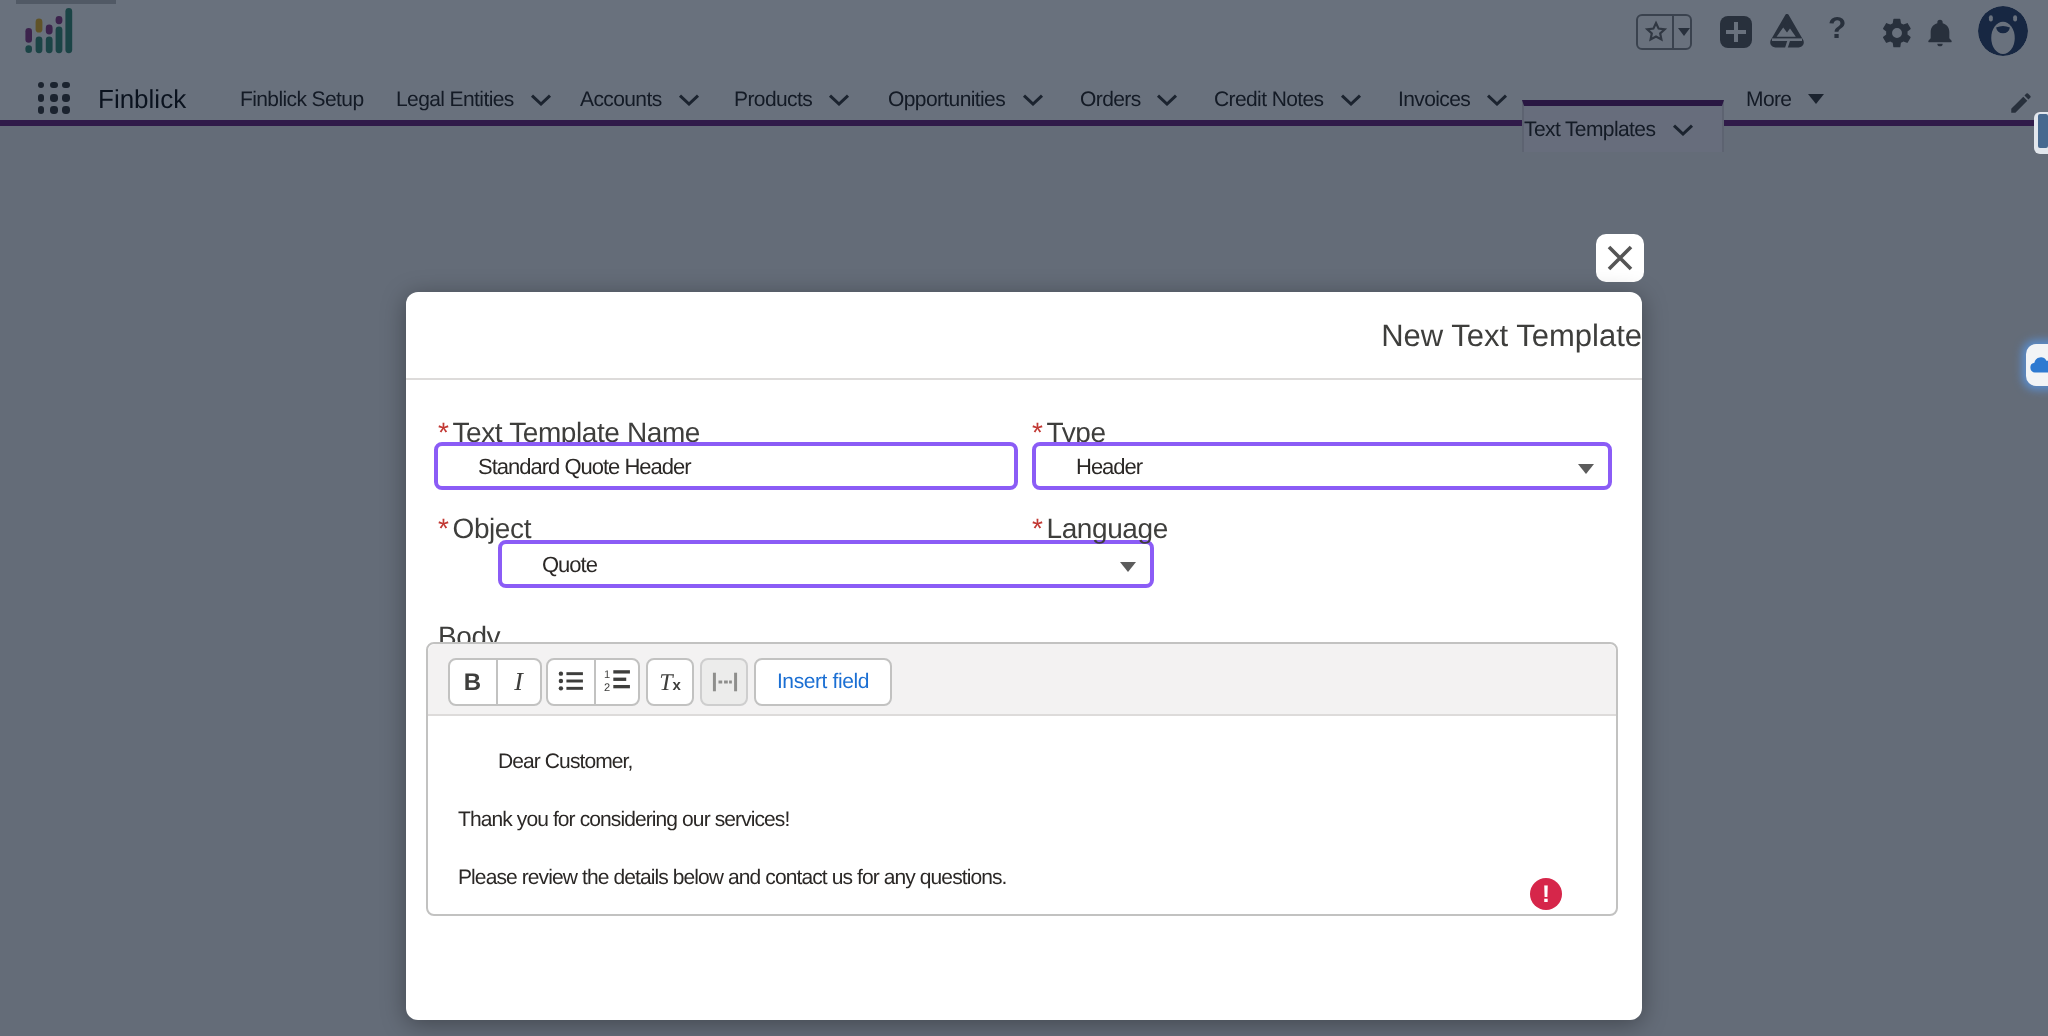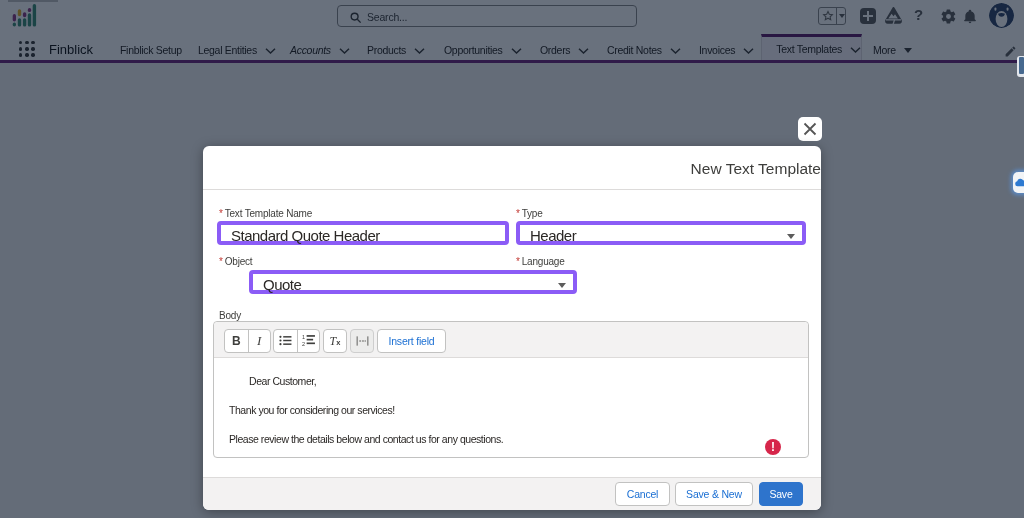--- a/index.html
+++ b/index.html
@@ -20,41 +20,41 @@
 .hicon { position:absolute; top:8px; }
 .avatar { position:absolute; left:989px; top:3px; width:25px; height:25px; border-radius:50%; overflow:hidden; }
 
 
 .navbar { position:absolute; left:0; top:32px; width:1024px; height:31px; background:#fff; border-bottom:3px solid #722a7e; }
 .waffle { position:absolute; left:19px; top:41px; width:16px; height:16px; }
 .waffle i { position:absolute; width:3.4px; height:3.4px; border-radius:50%; background:#3e3e3c; }
 .appname { position:absolute; left:49px; top:42px; font-size:13px; color:#131313; }
 .tab { position:absolute; top:38.5px; height:25px; font-size:10.5px; letter-spacing:-0.3px; color:#2b2826; line-height:23px; white-space:nowrap; }
 .chev { display:inline-block; margin-left:8px; }
-.activetab { position:absolute; left:761px; top:34px; width:101px; height:26px; background:#faf6fc; border-top:3px solid #5f1f6b; border-left:1px solid #e0dce2; border-right:1px solid #e0dce2; text-align:right; }
+.activetab { position:absolute; left:761px; top:50px; width:101px; height:26px; background:#faf6fc; border-top:3px solid #5f1f6b; border-left:1px solid #e0dce2; border-right:1px solid #e0dce2; text-align:left; }
 .activetab span { font-size:10.5px; letter-spacing:-0.3px; color:#2b2826; line-height:25px; }
 .moretri { display:inline-block; width:0; height:0; border-left:4.5px solid transparent; border-right:4.5px solid transparent; border-top:5px solid #3e3e3c; margin-left:8px; position:relative; top:-1px;}
 .pencil { position:absolute; left:1004px; top:45px; }
 
 
 .overlay { position:absolute; left:0; top:0; width:1024px; height:518px; background:rgba(5,18,39,0.6); z-index:10; }
 
 
 .cornerpanel { position:absolute; left:1017px; top:56px; width:7px; height:21px; background:#e2e6ec; border-radius:3px 0 0 3px; z-index:20; }
 .cornerpanel i { position:absolute; left:2px; top:1px; width:5px; height:17px; background:#47698f; border-radius:1px; }
 .helpbtn { position:absolute; left:1013px; top:172px; width:16px; height:21px; background:#f2f4f6; border-radius:5px 0 0 5px; z-index:20; box-shadow:0 0 4px 2px rgba(90,145,215,0.9); }
 
 
 .xbtn { position:absolute; left:798px; top:117px; width:24px; height:24px; background:#fff; border-radius:5px; z-index:20; }
 .modal { position:absolute; left:203px; top:146px; width:618px; height:364px; background:#fff; border-radius:6px; z-index:20; box-shadow:0 2px 12px rgba(0,0,0,0.35); }
 .mhead { position:absolute; left:0; top:0; width:100%; height:44px; border-bottom:1px solid #dddbda; text-align:right; }
 .mhead h1 { font-size:15.5px; font-weight:400; color:#3e3e3c; margin-top:14px; }
-.lbl { position:absolute; font-size:10px; letter-spacing:-0.2px; color:#3e3e3c; }
+.lbl { position:absolute; font-size:14px; letter-spacing:-0.2px; color:#3e3e3c; }
 .lbl .req { color:#c23934; margin-right:2px; }
-.inp { position:absolute; height:24px; background:#fff; border:4px solid #8b5cf6; border-radius:4px; font-size:15px; letter-spacing:-0.5px; color:#2b2826; line-height:22px; padding-left:10px; }
+.inp { position:absolute; height:24px; background:#fff; border:2px solid #8b5cf6; border-radius:4px; font-size:11px; letter-spacing:-0.5px; color:#2b2826; line-height:22px; padding-left:20px; }
 .ddcaret { position:absolute; width:0; height:0; border-left:4.5px solid transparent; border-right:4.5px solid transparent; border-top:5px solid #5c5c5c; }
 
 
 .rte { position:absolute; left:10px; top:175px; width:596px; height:137px; border:1px solid #c2c2c1; border-radius:4px; background:#fff; }
 .rtebar { position:absolute; left:0; top:0; width:100%; height:36px; background:#f3f2f2; border-bottom:1px solid #dddbda; border-radius:4px 4px 0 0; }
 .tgroup { position:absolute; top:7px; height:24px; background:#fff; border:1px solid #c2c2c1; border-radius:4px; display:flex; }
 .tbtn { width:22.5px; height:22px; position:relative; text-align:center; }
 .tbtn + .tbtn { border-left:1px solid #c2c2c1; }
 .insertfield { position:absolute; left:163px; top:7px; width:69px; height:24px; background:#fff; border:1px solid #c2c2c1; border-radius:4px; color:#1b6fd3; font-size:10.5px; letter-spacing:-0.2px; text-align:center; line-height:22px; }
 .rtetext { position:absolute; left:15px; font-size:10.5px; letter-spacing:-0.45px; color:#2b2826; }
@@ -75,27 +75,20 @@
     <rect x="0.7" y="10" width="3.3" height="7.4" rx="1.65" fill="#8e3c86"></rect>
     <rect x="0.7" y="18.6" width="3.3" height="3.9" rx="1.65" fill="#3e8e76"></rect>
     <rect x="5.8" y="5.3" width="3.4" height="7" rx="1.7" fill="#e8b52b"></rect>
     <rect x="5.8" y="14.2" width="3.4" height="8.4" rx="1.7" fill="#3e8e76"></rect>
     <rect x="10.9" y="8.3" width="3.4" height="4.9" rx="1.7" fill="#8e3c86"></rect>
     <rect x="10.9" y="14.2" width="3.4" height="8.4" rx="1.7" fill="#3e8e76"></rect>
     <rect x="15.8" y="4" width="3.4" height="4.1" rx="1.7" fill="#8e3c86"></rect>
     <rect x="15.8" y="9.2" width="3.4" height="13.4" rx="1.7" fill="#3e8e76"></rect>
     <rect x="20.7" y="0" width="3.4" height="22.6" rx="1.7" fill="#3e8e76"></rect>
   </svg>
-  <div class="search">
-    <svg class="mag" width="12" height="12" viewBox="0 0 13 13">
-        <circle cx="5" cy="5" r="3.7" fill="none" stroke="#3e3e3c" stroke-width="1.5"></circle>
-        <line x1="7.9" y1="7.9" x2="11.5" y2="11.5" stroke="#3e3e3c" stroke-width="1.5"></line>
-      </svg>
-    <span class="ph">Search...</span>
-  </div>
   <div class="starcombo">
     <svg width="12" height="12" viewBox="0 0 24 24" style="position:absolute;left:2.5px;top:2px;">
         <path d="M12 3l2.6 5.6 6.1.7-4.5 4.2 1.2 6-5.4-3-5.4 3 1.2-6L3.3 9.3l6.1-.7z" fill="none" stroke="#706e6b" stroke-width="2.2"></path>
       </svg>
     <div class="div"></div>
     <div style="position:absolute;left:19.5px;top:6px;width:0;height:0;border-left:3.5px solid transparent;border-right:3.5px solid transparent;border-top:4px solid #5c5c5c;"></div>
   </div>
   <div class="plusbox"></div>
   <svg class="hicon" width="17" height="17" viewBox="0 0 17 17" style="left:885px;top:7px;">
       <path d="M8.5 1 L15.8 13.6 Q16.3 15.4 14.2 15.7 L2.8 15.7 Q0.7 15.4 1.2 13.6 Z" fill="#5c5c5c" stroke="#5c5c5c" stroke-width="2" stroke-linejoin="round"></path>
@@ -131,21 +124,21 @@
     <i style="left:12.4px;top:6.2px"></i>
   <i style="left:0;top:12.4px"></i>
     <i style="left:6.2px;top:12.4px"></i>
     <i style="left:12.4px;top:12.4px"></i>
 </div>
 <div class="appname">Finblick</div>
 <div class="tab" style="left:120px;">Finblick Setup</div>
 <div class="tab" style="left:198px;">Legal Entities<svg class="chev" width="11" height="6" viewBox="0 0 11 6">
       <path d="M1 0.8l4.5 4.2 4.5-4.2" fill="none" stroke="#3e3e3c" stroke-width="1.5"></path>
     </svg></div>
-<div class="tab" style="left:290px;font-style:italic;">Accounts<svg class="chev" width="11" height="6" viewBox="0 0 11 6">
+<div class="tab" style="left:290px;">Accounts<svg class="chev" width="11" height="6" viewBox="0 0 11 6">
       <path d="M1 0.8l4.5 4.2 4.5-4.2" fill="none" stroke="#3e3e3c" stroke-width="1.5"></path>
     </svg></div>
 <div class="tab" style="left:367px;">Products<svg class="chev" width="11" height="6" viewBox="0 0 11 6">
       <path d="M1 0.8l4.5 4.2 4.5-4.2" fill="none" stroke="#3e3e3c" stroke-width="1.5"></path>
     </svg></div>
 <div class="tab" style="left:444px;">Opportunities<svg class="chev" width="11" height="6" viewBox="0 0 11 6">
       <path d="M1 0.8l4.5 4.2 4.5-4.2" fill="none" stroke="#3e3e3c" stroke-width="1.5"></path>
     </svg></div>
 <div class="tab" style="left:540px;">Orders<svg class="chev" width="11" height="6" viewBox="0 0 11 6">
       <path d="M1 0.8l4.5 4.2 4.5-4.2" fill="none" stroke="#3e3e3c" stroke-width="1.5"></path>
@@ -238,18 +231,13 @@
         </div>
       </div>
       <div class="insertfield">Insert field</div>
     </div>
     <div class="rtetext" style="top:53px;padding-left:20px;">Dear Customer,</div>
     <div class="rtetext" style="top:82px;">Thank you for considering our services!</div>
     <div class="rtetext" style="top:111px;">Please review the details below and contact us for any questions.</div>
     <div class="erricon">!</div>
   </div>
 
-  <div class="mfoot">
-    <div class="btn neutral" style="left:412px;width:55px;">Cancel</div>
-    <div class="btn neutral" style="left:472px;width:78px;">Save &amp; New</div>
-    <div class="btn brand" style="left:556px;width:44px;">Save</div>
-  </div>
 </div>
 
 </body></html>

